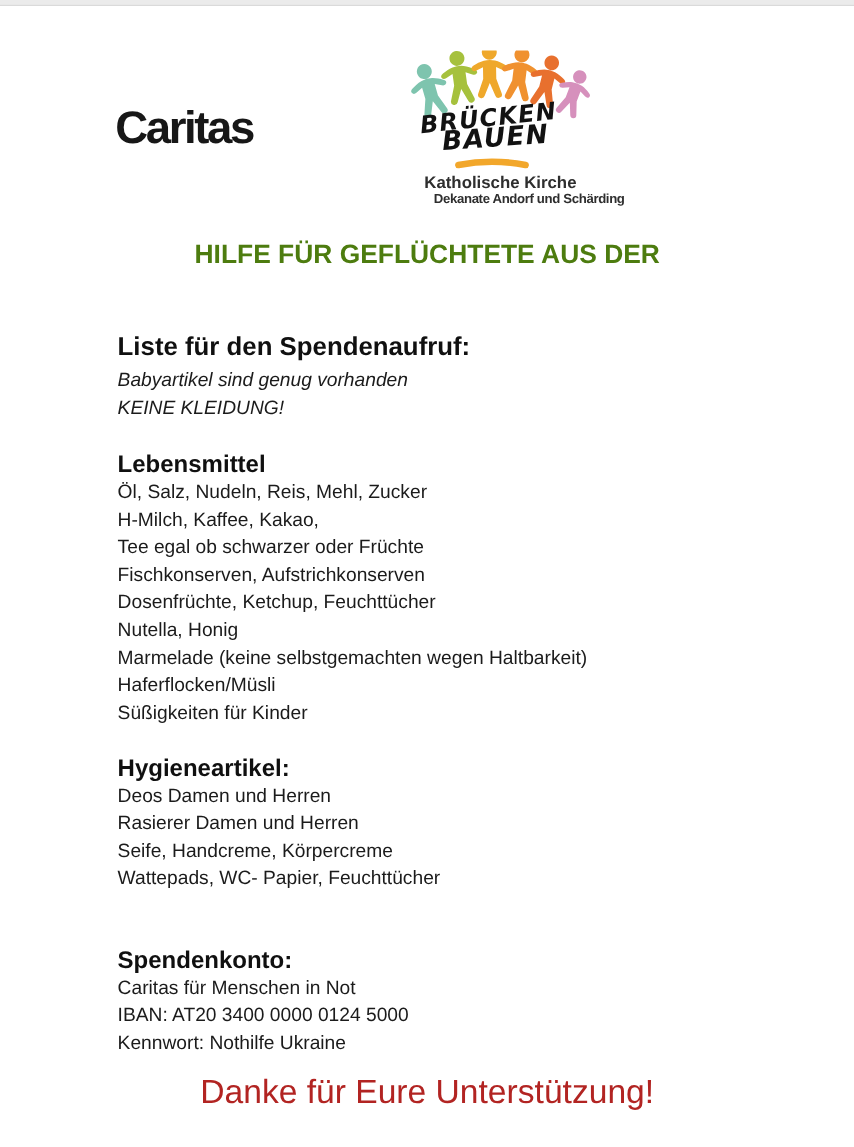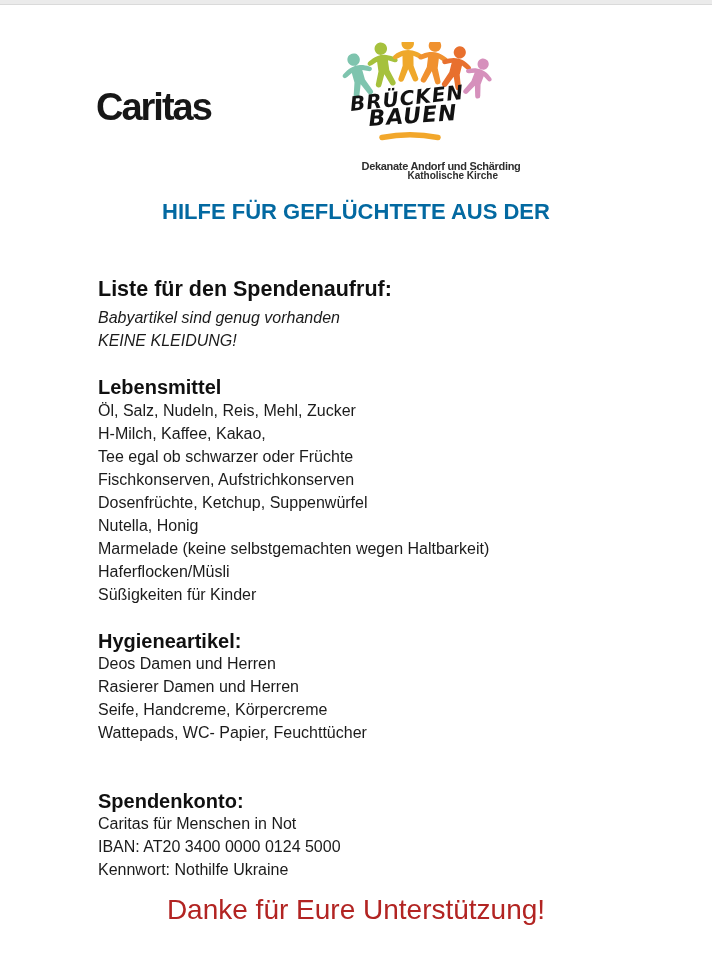--- a/index.html
+++ b/index.html
@@ -14,26 +14,26 @@
   
   .bb{position:absolute;left:336px;top:40px;width:162px;height:140px;}
   .bb-figures{position:absolute;left:2px;top:2px;}
   .bb-word1{position:absolute;left:0;top:48px;width:162px;text-align:center;
     font-family:"DejaVu Sans",sans-serif;font-weight:bold;font-style:italic;font-size:20px;line-height:20px;
     letter-spacing:1px;color:#121212;transform:translateX(-10px) rotate(-6deg);}
   .bb-word2{position:absolute;left:0;top:65px;width:162px;text-align:center;
     font-family:"DejaVu Sans",sans-serif;font-weight:bold;font-style:italic;font-size:22px;line-height:22px;
     letter-spacing:1px;color:#121212;transform:translateX(-4px) rotate(-4deg);}
   .bb-swoosh{position:absolute;left:42px;top:91px;}
-  .bb-sub1{position:absolute;left:0;top:106px;width:162px;text-align:right;font-weight:bold;font-size:10px;line-height:12px;color:#2e2e2e;margin-top:24px;}
+  .bb-sub1{position:absolute;left:0;top:106px;width:162px;text-align:center;font-weight:bold;font-size:14px;line-height:12px;color:#2e2e2e;}
   .bb-sub2{position:absolute;left:0;top:120px;width:162px;text-align:center;font-weight:bold;font-size:11px;line-height:13px;letter-spacing:-0.3px;color:#2e2e2e;margin-left:24px;}
   
   .content{position:absolute;left:98px;top:0;width:516px;}
   .line{position:absolute;left:0;font-size:16px;line-height:23px;white-space:nowrap;}
-  .title{position:absolute;left:0;top:197px;width:516px;text-align:center;font-weight:bold;font-size:22px;line-height:29px;color:#0369a1;}
+  .title{position:absolute;left:0;top:197px;width:516px;text-align:center;font-weight:bold;font-size:22px;line-height:29px;color:#4d7c0f;}
   .title span{display:block;}
   .h-bold{font-weight:bold;font-size:21.5px;line-height:26px;top:276px;color:#101010;}
   .italic{font-style:italic;}
   .sec-head{font-weight:bold;font-size:20px;line-height:24px;color:#101010;}
   .underlined{text-decoration-thickness:2px;text-underline-offset:3px;}
   .thanks{position:absolute;left:0;top:898px;width:516px;text-align:center;font-size:28px;line-height:24px;}
 </style>
 </head>
 <body>
 
@@ -84,21 +84,21 @@
 
   <div class="line h-bold">Liste für den Spendenaufruf:</div>
   <div class="line italic" style="top:306px">Babyartikel sind genug vorhanden</div>
   <div class="line italic" style="top:329px">KEINE KLEIDUNG!</div>
 
   <div class="line sec-head underlined" style="top:375px">Lebensmittel</div>
   <div class="line" style="top:399px">Öl, Salz, Nudeln, Reis, Mehl, Zucker</div>
   <div class="line" style="top:422px">H-Milch, Kaffee, Kakao,</div>
   <div class="line" style="top:445px">Tee egal ob schwarzer oder Früchte</div>
   <div class="line" style="top:468px">Fischkonserven, Aufstrichkonserven</div>
-  <div class="line" style="top:491px">Dosenfrüchte, Ketchup, Suppenwürfel</div>
+  <div class="line" style="top:491px">Dosenfrüchte, Ketchup, Feuchttücher</div>
   <div class="line" style="top:514px">Nutella, Honig</div>
   <div class="line" style="top:537px">Marmelade (keine selbstgemachten wegen Haltbarkeit)</div>
   <div class="line" style="top:560px">Haferflocken/Müsli</div>
   <div class="line" style="top:583px">Süßigkeiten für Kinder</div>
 
   <div class="line sec-head underlined" style="top:629px">Hygieneartikel:</div>
   <div class="line" style="top:652px">Deos Damen und Herren</div>
   <div class="line" style="top:675px">Rasierer Damen und Herren</div>
   <div class="line" style="top:698px">Seife, Handcreme, Körpercreme</div>
   <div class="line" style="top:721px">Wattepads, WC- Papier, Feuchttücher</div>

